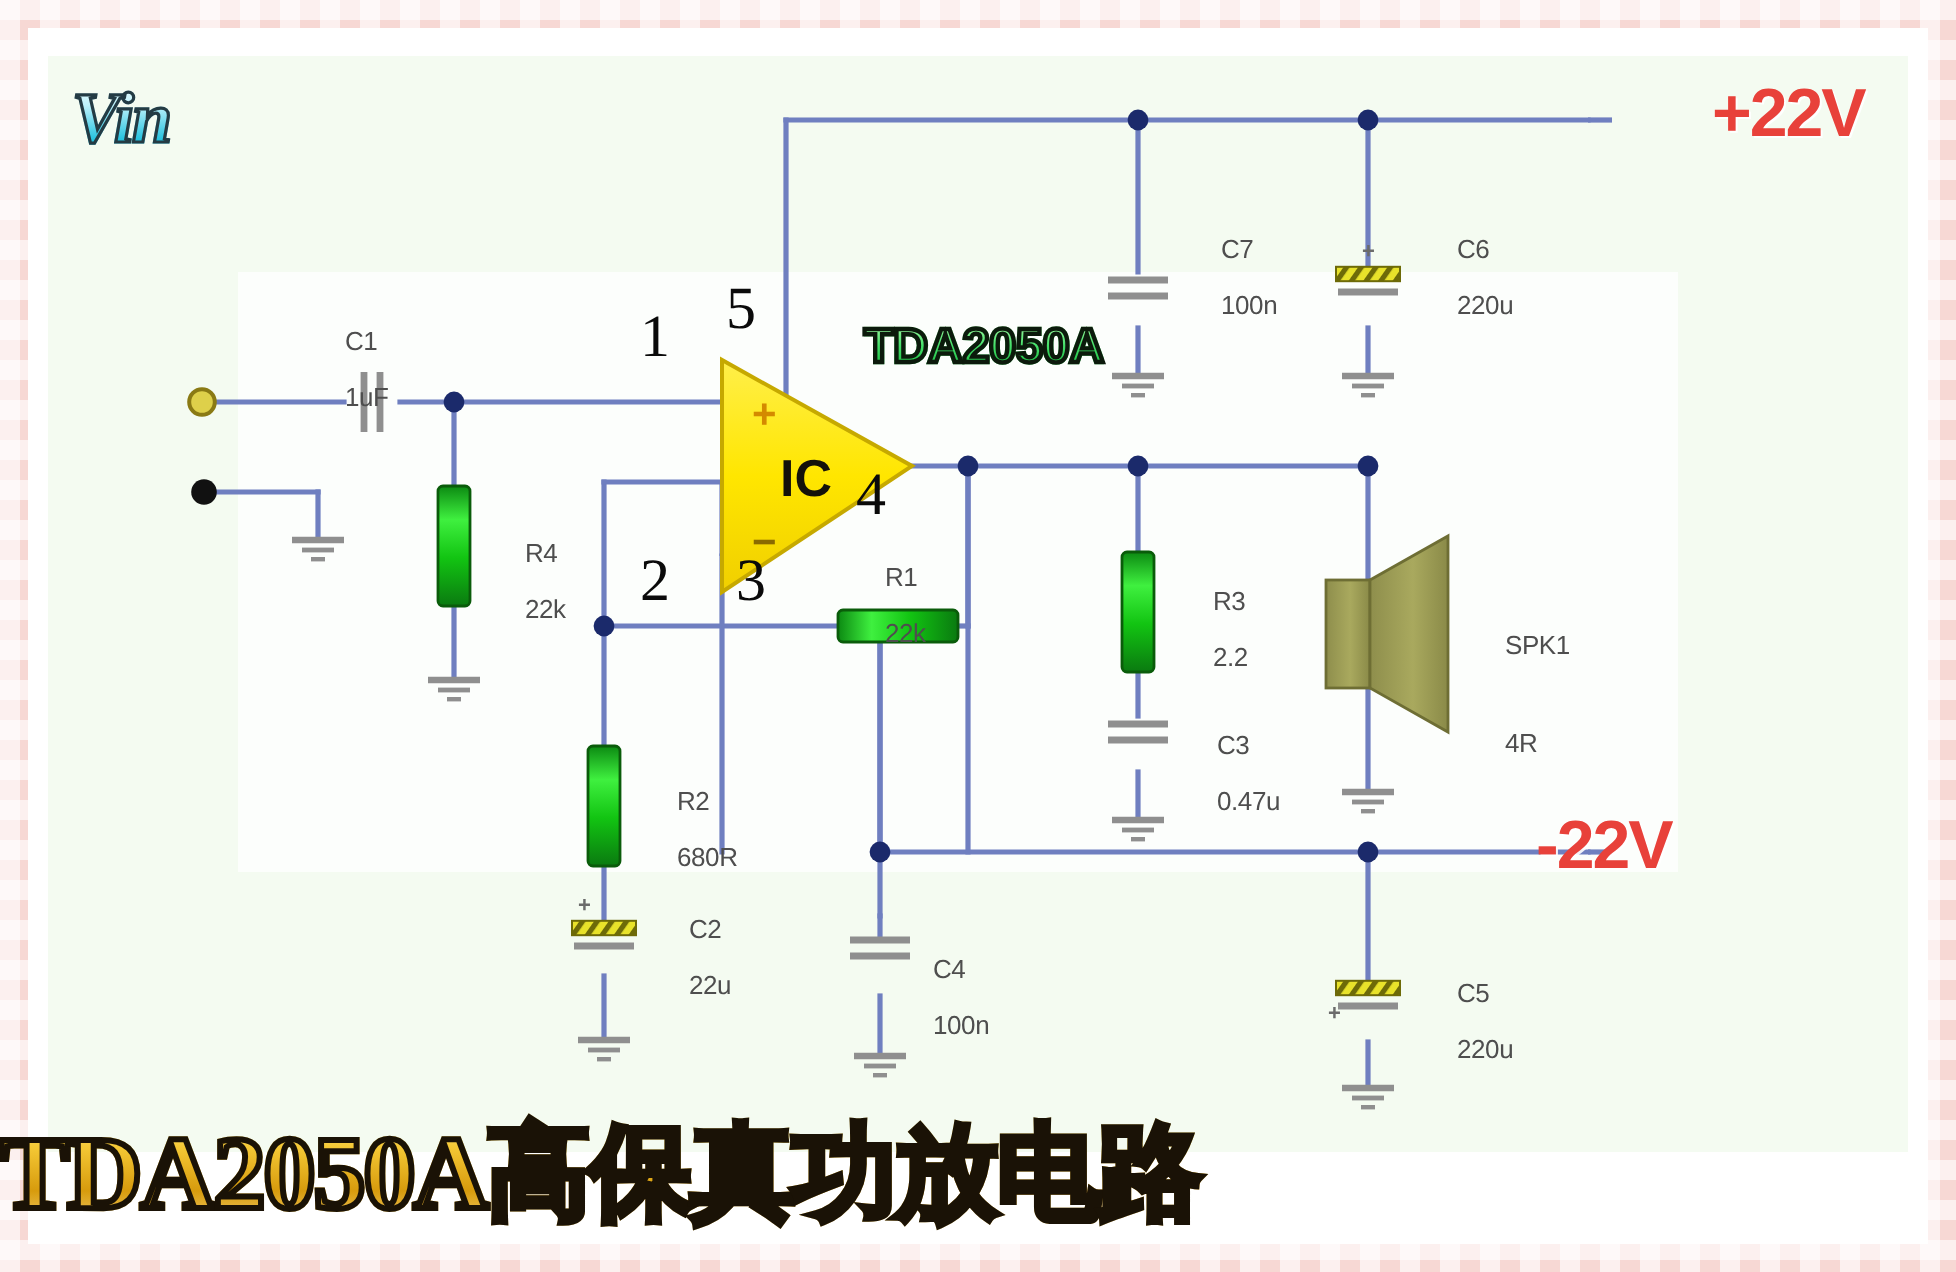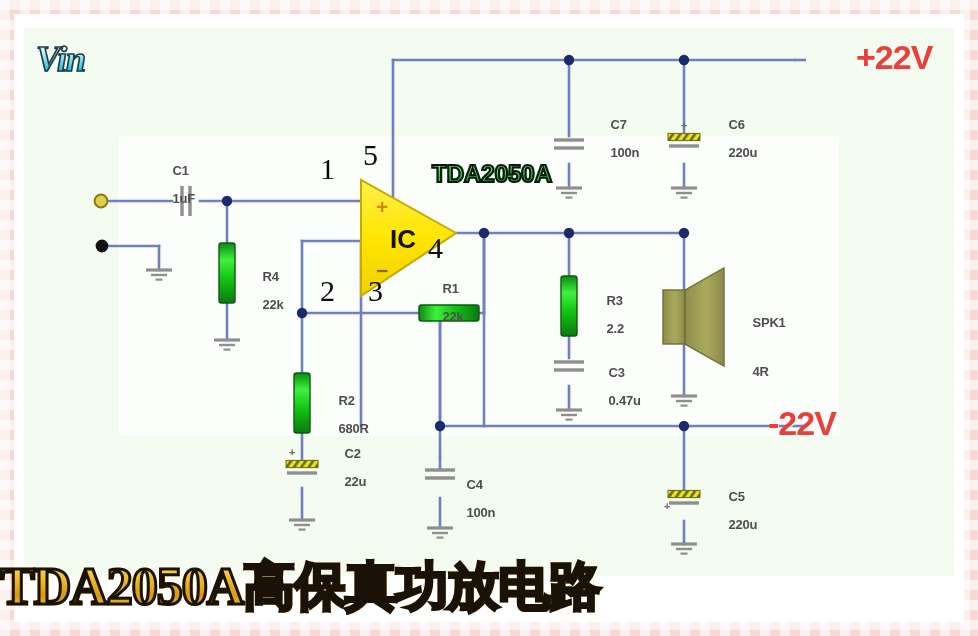--- a/index.html
+++ b/index.html
@@ -53,21 +53,21 @@
     left: 24px; top: 28px;
     width: 930px; height: 548px;
     z-index: 5;
   }
   #canvas svg { display:block; }
 
   .lbl {
     position: absolute;
     font-family: "Liberation Sans", sans-serif;
     font-size: 13px;
-    font-weight: bold;
+    font-weight: normal;
     color: #4e4e4e;
     line-height: 1.08;
     white-space: pre;
     letter-spacing: -0.2px;
   }
   .pin {
     position:absolute;
     font-family:"Liberation Serif", serif;
     font-size: 30px;
     color:#0a0a0a;
@@ -360,21 +360,21 @@
     <div class="lbl" style="left:398px; top:240px;">
       <span>R1</span><br>
       <span>22k</span>
     </div>
 
     <div class="lbl" style="left:294px; top:352px;">
       <span>R2</span><br>
       <span>680R</span>
     </div>
 
-    <div class="lbl" style="left:300px; top:405px;">
+    <div class="lbl" style="left:300px; top:416px;">
       <span>C2</span><br>
       <span>22u</span>
     </div>
 
     <div class="lbl" style="left:422px; top:436px;">
       <span>C4</span><br>
       <span>100n</span>
     </div>
 
     <div class="lbl" style="left:562px; top:252px;">

